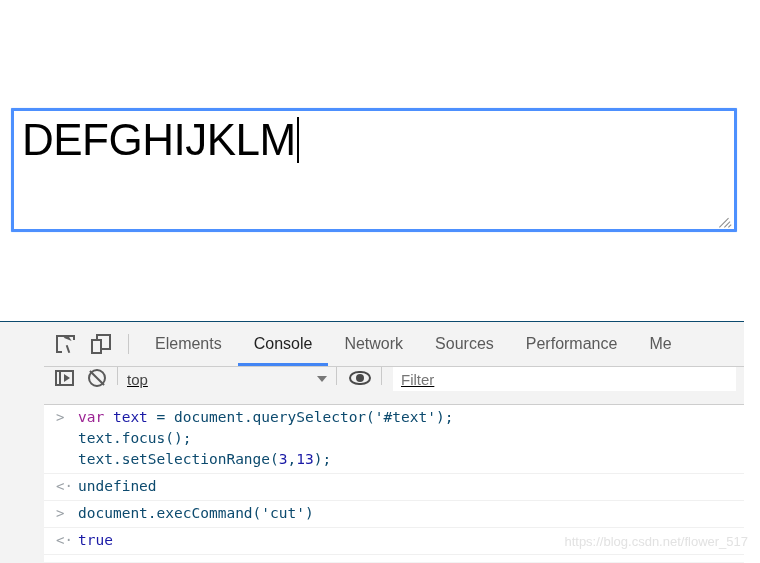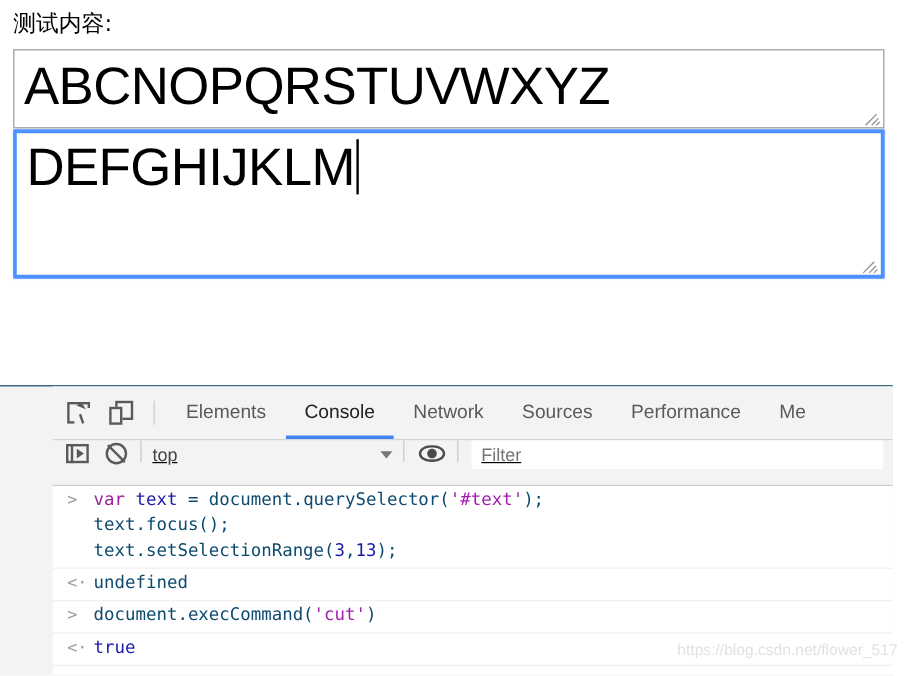--- a/index.html
+++ b/index.html
@@ -350,21 +350,21 @@
     font-size: 14px;
     line-height: 21px;
     text-align: left;
   }
   .msg.input .gutter { color: #9aa0a6; }
   .msg.output { color: #9aa0a6; }
   .msg.output .gutter { color: #9aa0a6; }
 
   .tok-kw   { color: #9b2393; margin-top: 12px; }
   .tok-var  { color: #1a1aa6; }
-  .tok-str  { color: #a21caf; margin-top: 46px; }
+  .tok-str  { color: #0c4a6e; margin-top: 46px; }
   .tok-num  { color: #1a1aa6; }
   .tok-bool { color: #1a1aa6; }
   .tok-plain{ color: #0c4a6e; }
 
   
   #watermark {
     position: absolute;
     right: 12px;
     bottom: 14px;
     font-size: 13px;
@@ -373,30 +373,21 @@
     white-space: nowrap;
     pointer-events: none;
     z-index: 5;
   }
 </style>
 </head>
 <body>
 
 <div id="page-area">
 
-  <div id="page-label">测试内容:</div>
-
-  <div class="ta" id="textarea-one">
-    <div class="ta-text">ABCNOPQRSTUVWXYZ</div>
-    <span class="resize-grip">
-        <i></i>
-        <i></i>
-        <i></i>
-      </span>
-  </div>
+
 
   <div class="ta" id="textarea-two">
     <div class="ta-text"><span>DEFGHIJKLM</span><span class="caret"></span></div>
     <span class="resize-grip">
         <i></i>
         <i></i>
         <i></i>
       </span>
   </div>
 

